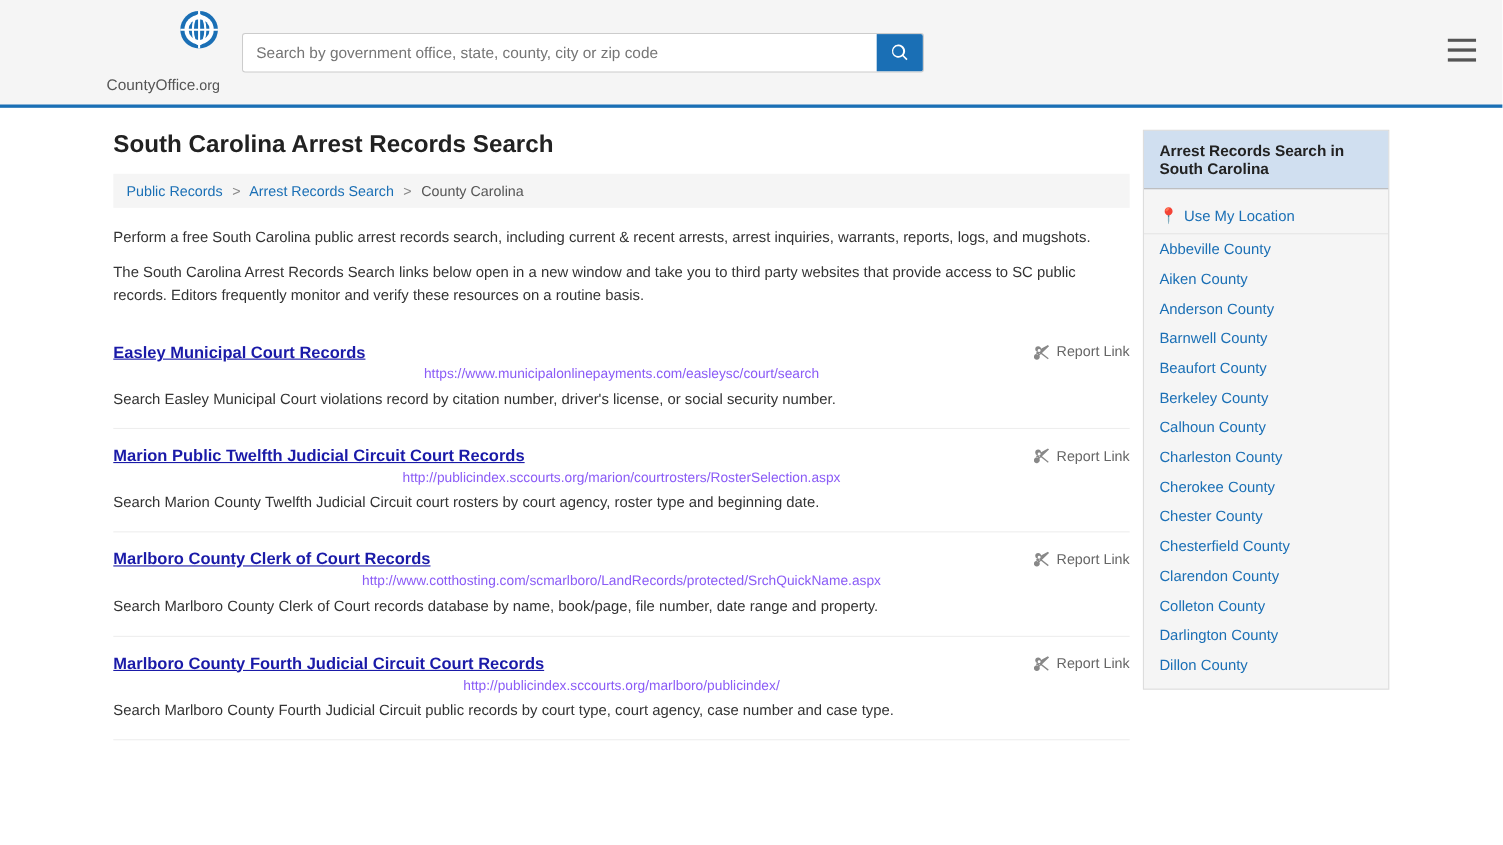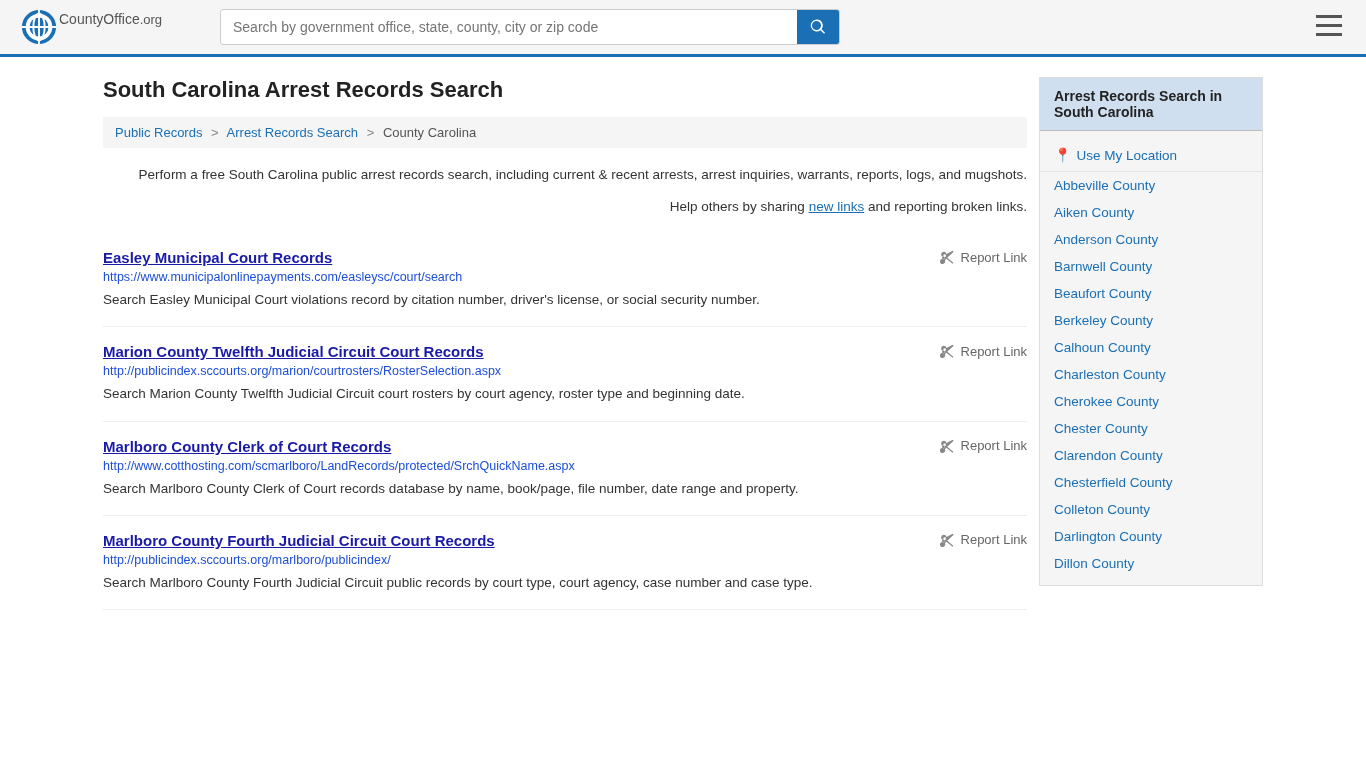--- a/index.html
+++ b/index.html
@@ -9,23 +9,24 @@
     .header {
       background: #f5f5f5;
       border-bottom: 3px solid #1a6fb5;
       padding: 8px 20px;
       display: flex;
       align-items: center;
       gap: 20px;
     }
     .logo-area {
       display: flex;
-      align-items: flex-start;
-      gap: 1px;
+      align-items: flex-end;
+      gap: 20px;
       min-width: 180px;
+      flex-direction: column;
     }
     .logo-icon {
       width: 38px;
       height: 38px;
     }
     .logo-text {
       font-size: 18px;
       font-weight: bold;
       color: #1a6fb5;
     }
@@ -108,21 +109,20 @@
       text-decoration: none;
     }
     .breadcrumb .sep { margin: 0 5px; color: #888; }
 
     
     .description p {
       font-size: 13.5px;
       color: #333;
       line-height: 1.6;
       margin-bottom: 10px;
-      text-align: right;
     }
     .description a {
       color: #1a6fb5;
       text-decoration: underline;
     }
 
     
     .records-list { margin-top: 16px; }
     .record-item {
       border-bottom: 1px solid #eee;
@@ -148,24 +148,25 @@
       color: #666;
       font-size: 13px;
       cursor: pointer;
       white-space: nowrap;
       flex-shrink: 0;
       margin-left: 10px;
       background: none;
       border: none;
     }
     .record-url {
-      color: #1d4ed8;
+      color: #8b5cf6;
       font-size: 12.5px;
       margin-bottom: 6px;
       word-break: break-all;
+      text-align: center;
     }
     .record-desc {
       font-size: 13.5px;
       color: #333;
       line-height: 1.5;
     }
 
     
     .sidebar-box {
       background: #f5f5f5;
@@ -247,41 +248,41 @@
     <nav class="breadcrumb">
       <a href="#">Public Records</a>
       <span class="sep">&gt;</span>
       <a href="#">Arrest Records Search</a>
       <span class="sep">&gt;</span>
       <span>County Carolina</span>
     </nav>
 
     <div class="description">
       <p>Perform a free South Carolina public arrest records search, including current &amp; recent arrests, arrest inquiries, warrants, reports, logs, and mugshots.</p>
-      <p>Help others by sharing <a href="#">new links</a> and reporting broken links.</p>
+      <p>The South Carolina Arrest Records Search links below open in a new window and take you to third party websites that provide access to SC public records. Editors frequently monitor and verify these resources on a routine basis.</p>
     </div>
 
     <div class="records-list" id="records-list">
 
     <div class="record-item">
       <div class="record-header">
         <a class="record-title" href="#">Easley Municipal Court Records</a>
         <button class="report-link-btn">
           <svg width="16" height="16" viewBox="0 0 24 24" fill="#888">
             <path d="M9.64 7.64A4 4 0 1 0 5 12a4 4 0 0 0 1.18-.18L8 13.66l-1.82 1.7A4 4 0 1 0 7.36 16.7L9.5 14.67 19 22l1-1.5-9.14-7.22L20.5 4 19 2.5l-9.36 5.14zm-4.64 8a2 2 0 1 1 2-2 2 2 0 0 1-2 2zM5 10a2 2 0 1 1 2 2 2 2 0 0 1-2-2z"></path>
           </svg>
           <span>Report Link</span>
         </button>
       </div>
       <div class="record-url">https://www.municipalonlinepayments.com/easleysc/court/search</div>
       <div class="record-desc">Search Easley Municipal Court violations record by citation number, driver's license, or social security number.</div>
     </div>
         <div class="record-item">
       <div class="record-header">
-        <a class="record-title" href="#">Marion County Twelfth Judicial Circuit Court Records</a>
+        <a class="record-title" href="#">Marion Public Twelfth Judicial Circuit Court Records</a>
         <button class="report-link-btn">
           <svg width="16" height="16" viewBox="0 0 24 24" fill="#888">
             <path d="M9.64 7.64A4 4 0 1 0 5 12a4 4 0 0 0 1.18-.18L8 13.66l-1.82 1.7A4 4 0 1 0 7.36 16.7L9.5 14.67 19 22l1-1.5-9.14-7.22L20.5 4 19 2.5l-9.36 5.14zm-4.64 8a2 2 0 1 1 2-2 2 2 0 0 1-2 2zM5 10a2 2 0 1 1 2 2 2 2 0 0 1-2-2z"></path>
           </svg>
           <span>Report Link</span>
         </button>
       </div>
       <div class="record-url">http://publicindex.sccourts.org/marion/courtrosters/RosterSelection.aspx</div>
       <div class="record-desc">Search Marion County Twelfth Judicial Circuit court rosters by court agency, roster type and beginning date.</div>
     </div>
@@ -326,22 +327,22 @@
             <a class="sidebar-item" href="#">Abbeville County</a>
             <a class="sidebar-item" href="#">Aiken County</a>
             <a class="sidebar-item" href="#">Anderson County</a>
             <a class="sidebar-item" href="#">Barnwell County</a>
             <a class="sidebar-item" href="#">Beaufort County</a>
             <a class="sidebar-item" href="#">Berkeley County</a>
             <a class="sidebar-item" href="#">Calhoun County</a>
             <a class="sidebar-item" href="#">Charleston County</a>
             <a class="sidebar-item" href="#">Cherokee County</a>
             <a class="sidebar-item" href="#">Chester County</a>
+            <a class="sidebar-item" href="#">Chesterfield County</a>
             <a class="sidebar-item" href="#">Clarendon County</a>
-            <a class="sidebar-item" href="#">Chesterfield County</a>
             <a class="sidebar-item" href="#">Colleton County</a>
             <a class="sidebar-item" href="#">Darlington County</a>
             <a class="sidebar-item" href="#">Dillon County</a>
           </div>
       </div>
     </div>
   </aside>
 
 </div>
 

